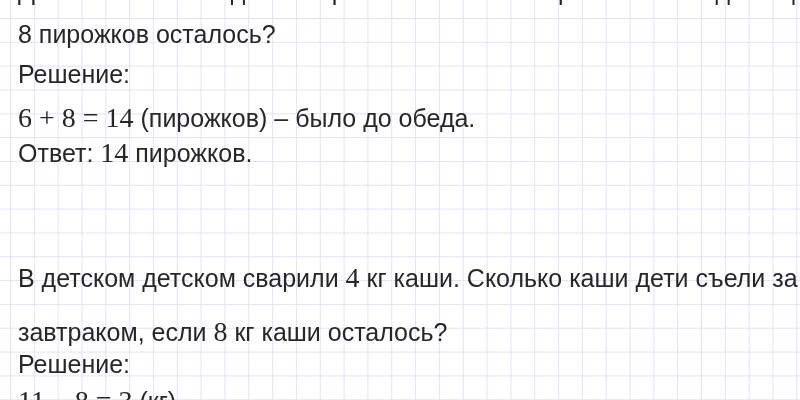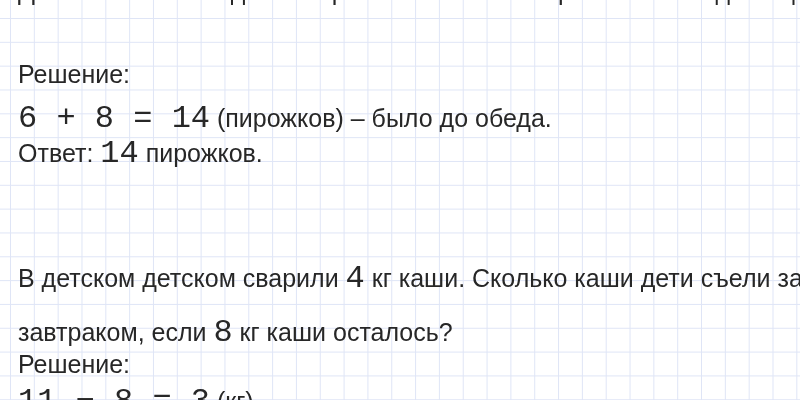--- a/index.html
+++ b/index.html
@@ -25,22 +25,22 @@
   .line {
     position: absolute;
     left: 18px;
     right: 10px;
     font-size: 25px;
     line-height: 32px;
     white-space: nowrap;
     color: #272727;
   }
   .num {
-    font-family: Liberation Mono, monospace;
-    font-size: 32px;
+    font-family: Liberation Serif, serif;
+    font-size: 28px;
   }
   .heading {
     position: absolute;
     left: 0;
     right: 0;
     margin: 0;
     text-align: center;
     font-size: 30px;
     line-height: 32px;
     font-weight: 500;
@@ -59,20 +59,21 @@
   .l-solution2-label  { top: 348px; }
   .l-solution2-formula{ top: 385px; }
 </style>
 </head>
 <body>
 
 <div class="page">
 
   <div class="line l-problem1-clipped">Дети съели за обедом 6 пирожков. Сколько пирожков было до обеда, если</div>
 
+  <div class="line l-problem1-line2">8 пирожков осталось?</div>
 
   <div class="line l-solution1-label">Решение:</div>
 
   <div class="line l-solution1-formula"><span class="num">6 + 8 = 14</span><span> (пирожков) – было до обеда.</span></div>
 
   <div class="line l-solution1-answer"><span>Ответ: </span><span class="num">14</span><span> пирожков.</span></div>
 
 
   <div class="line l-problem2-line1"><span>В детском детском сварили </span><span class="num">4</span><span> кг каши. Сколько каши дети съели за</span></div>
 

